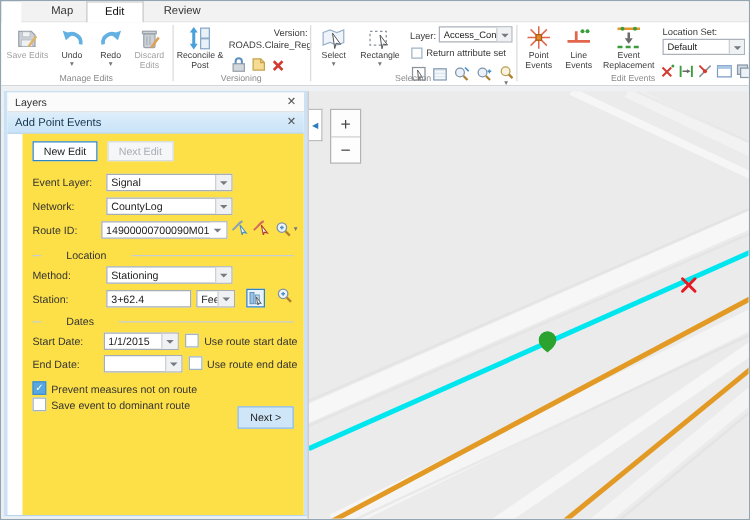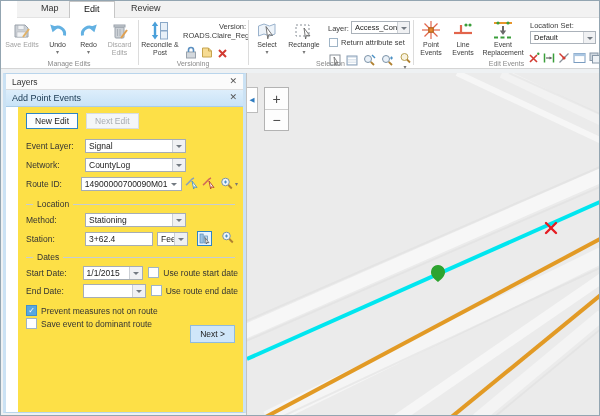--- a/index.html
+++ b/index.html
@@ -43,21 +43,21 @@
   .prow { position:absolute; left:8px; right:5px; height:15px; display:flex; align-items:center; }
   .plabel { width:51px; font-size:8.5px; color:#333; flex:none; }
   .pcombo { display:flex; height:14px; border:1px solid #a6adb5; background:#fff; align-items:stretch; }
   .pcombo .val { flex:1; font-size:8.5px; color:#222; padding:1.5px 3px; white-space:nowrap; overflow:hidden; }
   .pcombo .arr { width:13px; background:#f0f1f3; border-left:1px solid #ccd0d5; position:relative; flex:none; }
   .pcombo .arr.flat { background:#fff; border-left:none; }
   .tbtn { background:#fff; border:1px solid #2f84c4; background:#e9f3fc; width:15px; height:15px; display:flex; align-items:center; justify-content:center; flex:none; }
   .pbtn { font-size:8.5px; color:#222; border:1px solid #b9c3cc; background:#f6f8fa; padding:2px 8px; }
   .pbtn.primary { border:1px solid #2f84c4; background:#fdfeff; color:#1c1c1c; }
   .pbtn.disabled { color:#a8adb2; border-color:#d7dde2; background:#f4f6f8; }
-  .sect { position:absolute; left:8px; right:8px; height:12px; display:flex; align-items:center; gap:4px; }
+  .sect { position:absolute; left:8px; right:8px; height:12px; display:flex; align-items:center; gap:20px; }
   .sect .ln { flex:1; height:1px; background:#c6cdd3; }
   .sect .ln.pre { flex:none; width:7px; }
   .sect .st { font-size:8.5px; color:#333; }
   .pcb { width:11px; height:11px; border:1px solid #9fb4c6; background:#fff; flex:none; display:flex; align-items:center; justify-content:center; font-size:8px; color:#fff; }
   .pcb.checked { background:#58a7e0; border-color:#4190cc; }
   .cblabel { font-size:8.5px; color:#333; margin-left:4px; white-space:nowrap; }
   .nextbtn { position:absolute; right:8px; top:218px; font-size:8.5px; color:#1c1c1c; background:#cfe6f9; border:1px solid #8fbbde; padding:3px 9px; cursor:pointer; }
 
   
   .map { position:absolute; left:245px; top:4px; right:0; bottom:0; background:#ebebeb; overflow:hidden; border-left:1px solid #c2c2c2; }

